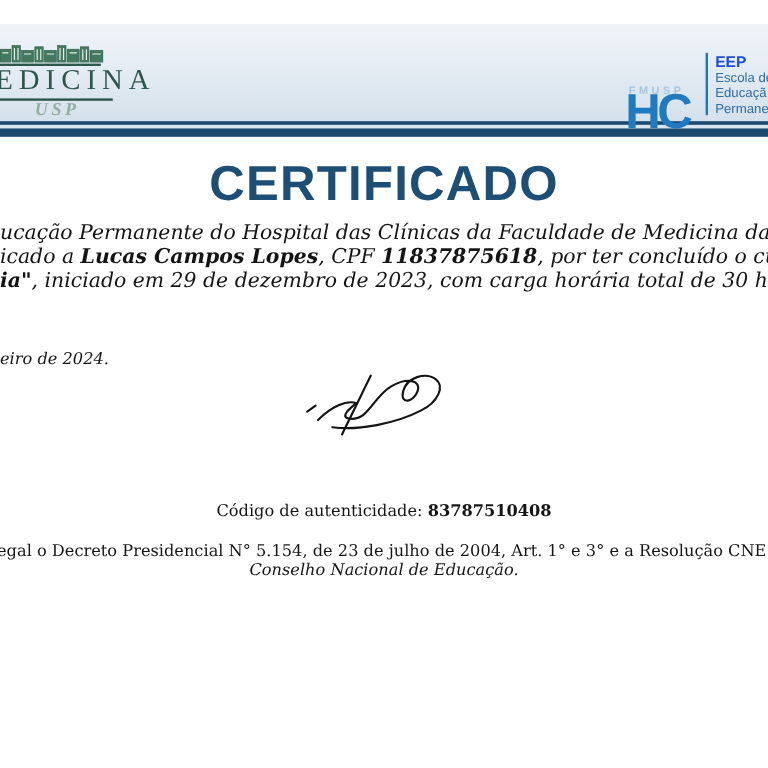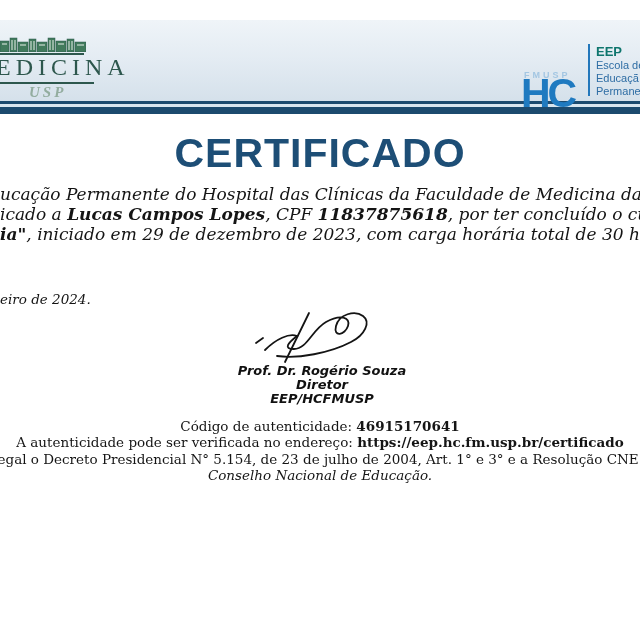--- a/index.html
+++ b/index.html
@@ -25,21 +25,21 @@
   .med-rule2 { position:absolute; left:0; top:82px; width:94px; height:1.5px; background:#2d574d; }
   .usp       { position:absolute; left:29px; top:84px; font-family:"Liberation Serif",serif;
                font-style:italic; font-weight:bold; font-size:15px; letter-spacing:3px; color:#93ad9f; }
 
   
   .hc    { position:absolute; left:521px; top:38px; font-size:41px; font-weight:bold;
            color:#1f7ac0; letter-spacing:-3px;margin-top:32px; }
   .fmusp { position:absolute; left:524px; top:70px; font-size:9px; font-weight:bold;
            color:#a3c6e2; letter-spacing:3px; }
   .hc-divider { position:absolute; left:588px; top:44px; width:2px; height:52px; background:#2277bb; }
-  .eep   { position:absolute; left:596px; top:44px; font-size:13px; font-weight:bold; color:#0f766e; }
+  .eep   { position:absolute; left:596px; top:44px; font-size:13px; font-weight:bold; color:#1d4ed8; }
   .eep-line { position:absolute; left:596px; font-size:11px; color:#2e6da4; white-space:nowrap; }
   .eep-l1 { top:59px; } .eep-l2 { top:72px; } .eep-l3 { top:85px; }
 
   
   .title { position:absolute; left:0; top:130px; width:640px; margin:0; text-align:center;
            font-size:41px; font-weight:600; letter-spacing:1px; color:#1d4e76; }
 
   
   .body-line { position:absolute; left:0; white-space:nowrap;
                font-family:"DejaVu Serif",serif; font-style:italic; font-size:17px; color:#141414; }
@@ -121,24 +121,18 @@
   <div class="body-line bl3"><b>ia"</b><span>, iniciado em 29 de dezembro de 2023, com carga horária total de 30 horas.</span></div>
   <div class="date-line">eiro de 2024.</div>
 
   <svg class="sig-svg" width="150" height="58" viewBox="0 0 150 58">
     <g fill="none" stroke="#141414" stroke-width="1.8" stroke-linecap="round">
       <path d="M13 44 C24 33 37 27 45 30 C36 37 31 43 42 43 C55 43 60 24 74 16 C88 8 99 11 96 20 C93 29 81 32 84 20 C87 8 103 4 111 10 C119 16 113 29 99 36 C78 47 46 53 25 50"></path>
       <path d="M57 7 L33 56"></path>
       <path d="M4 37 L11 32"></path>
     </g>
   </svg>
-  <div class="sig-block">
-    <div>Prof. Dr. Rogério Souza</div>
-    <div>Diretor</div>
-    <div>EEP/HCFMUSP</div>
-  </div>
 
-  <div class="foot f-codigo"><span>Código de autenticidade: </span><b>46915170641</b></div>
-  <div class="foot f-verify"><span>A autenticidade pode ser verificada no endereço: </span><b>https://eep.hc.fm.usp.br/certificado</b></div>
+  <div class="foot f-codigo"><span>Código de autenticidade: </span><b>83787510408</b></div>
   <div class="foot f-legal">como Base Legal o Decreto Presidencial N° 5.154, de 23 de julho de 2004, Art. 1° e 3° e a Resolução CNE N° 04/99, Ar</div>
   <div class="foot f-conselho">Conselho Nacional de Educação.</div>
 
 </div>
 
 </body></html>

